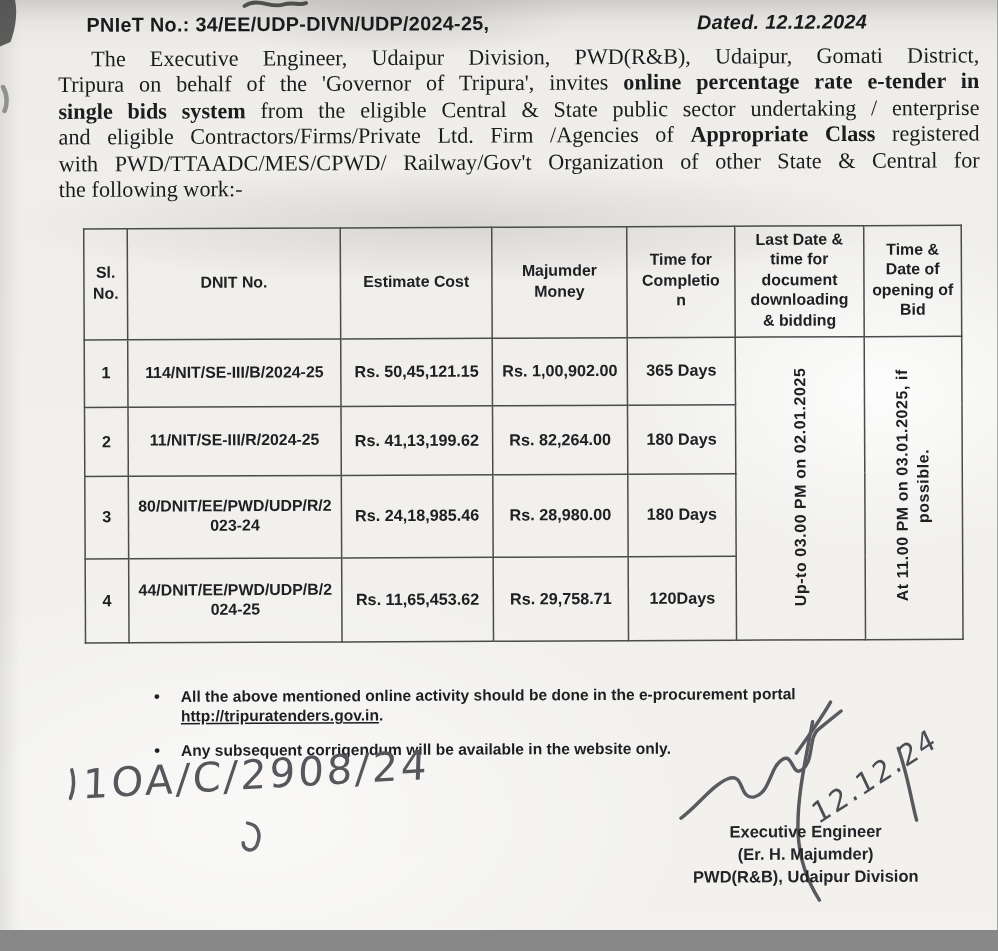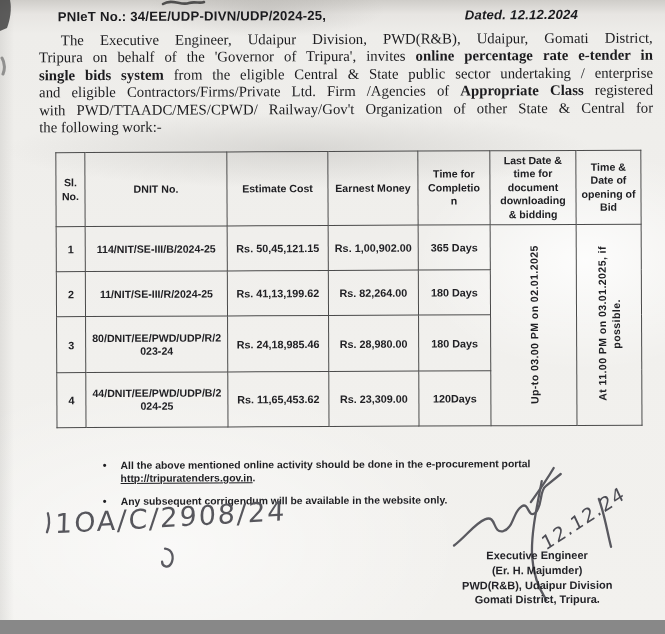--- a/index.html
+++ b/index.html
@@ -103,21 +103,21 @@
           <col style="width:72px">
           <col style="width:86px">
           <col style="width:65px">
       </colgroup>
       <thead>
         <tr style="height:74px">
           <th>Sl.
 No.</th>
           <th>DNIT No.</th>
           <th>Estimate Cost</th>
-          <th>Earnest Money</th>
+          <th>Majumder Money</th>
           <th>Time for
 Completio
 n</th>
           <th>Last Date &amp;
 time for
 document
 downloading
 &amp; bidding</th>
           <th>Time &amp;
 Date of
@@ -148,21 +148,21 @@
 023-24</td>
           <td>Rs. 24,18,985.46</td>
           <td>Rs. 28,980.00</td>
           <td>180 Days</td>
         </tr>
         <tr style="height:55px">
           <td>4</td>
           <td class="dnit">44/DNIT/EE/PWD/UDP/B/2
 024-25</td>
           <td>Rs. 11,65,453.62</td>
-          <td>Rs. 23,309.00</td>
+          <td>Rs. 29,758.71</td>
           <td>120Days</td>
         </tr>
       </tbody>
     </table>
 
     <div class="notes">
       <div class="note">
         <span class="ntext"><span>All the above mentioned online activity should be done in the e-procurement portal </span><span class="url">http://tripuratenders.gov.in</span><span>.</span></span>
       </div>
       <div class="note">
@@ -182,17 +182,16 @@
         <path d="M598,500 C604,517 606,532 610,548"></path>
         <path d="M47,512 C49,519 48,526 46,531"></path>
         <path d="M164,548 C172,549 173,557 170,563 C167,568 161,566 161,561"></path>
       </g>
     </svg>
 
     <div class="sig-block">
       <div>Executive Engineer</div>
       <div>(Er. H. Majumder)</div>
       <div>PWD(R&amp;B), Udaipur Division</div>
-      <div>Gomati District, Tripura.</div>
     </div>
 
   </div>
 </div>
 
 </body></html>

